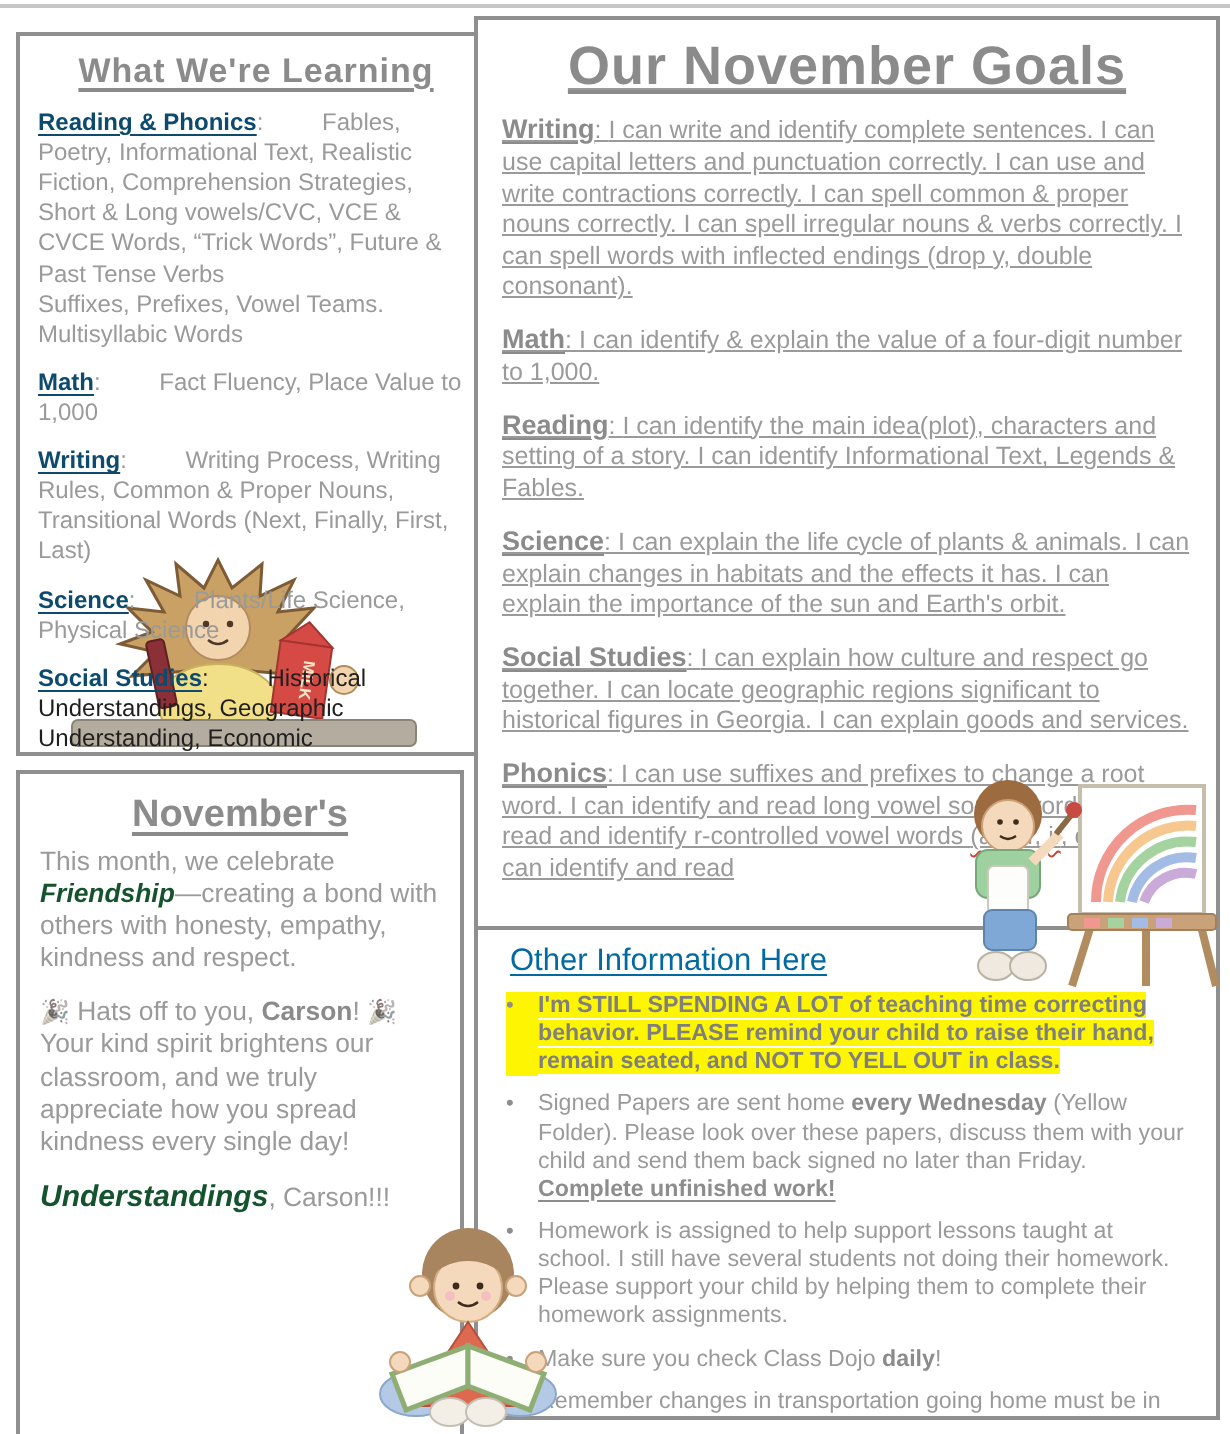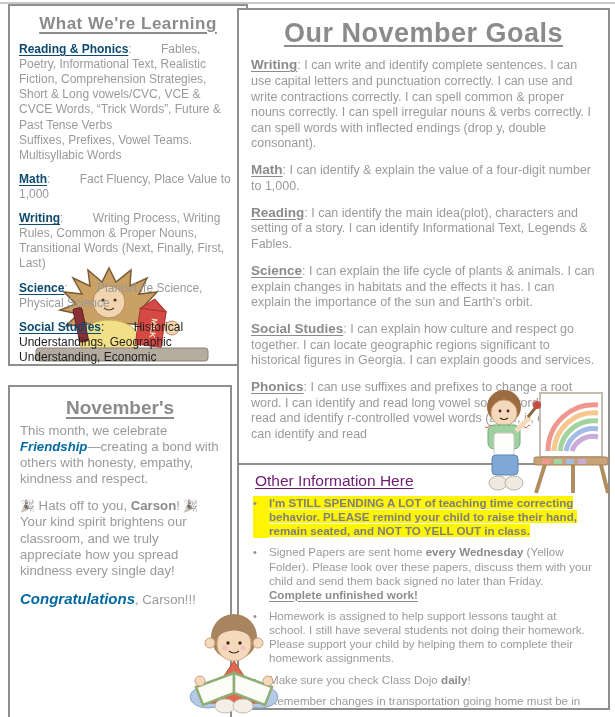--- a/index.html
+++ b/index.html
@@ -2,46 +2,46 @@
 <html><head>
 <meta charset="utf-8">
 <style>
   html,body{margin:0;padding:0;}
   body{
     width:615px;height:717px;position:relative;background:#ffffff;
     font-family:"Liberation Sans", sans-serif;color:#9a9a9a;overflow:hidden;
   }
   .top-rule{position:absolute;left:0;top:2px;width:615px;height:2px;background:#c7c7c7;}
   .box{position:absolute;border:2px solid #8f8f8f;background:#ffffff;box-sizing:border-box;}
-  #box-learning{left:8px;top:4px;width:240px;height:362px;padding:4px 9px 0 9px;overflow:hidden;}
+  #box-learning{left:8px;top:16px;width:240px;height:362px;padding:4px 9px 0 9px;overflow:hidden;}
   #box-character{left:8px;top:385px;width:224px;height:335px;padding:4px 10px 0 10px;overflow:hidden;}
-  #box-goals{left:237px;top:8px;width:373px;height:477px;padding:2px 12px 0 12px;overflow:visible;}
+  #box-goals{left:237px;top:8px;width:373px;height:477px;padding:2px 12px 0 12px;overflow:visible;text-decoration:underline;}
   #box-other{left:237px;top:463px;width:373px;height:247px;padding:3px 12px 0 14px;overflow:hidden;}
 
   h1,h2,h3{margin:0;font-weight:bold;color:#8b8b8b;}
   .u{text-decoration:underline;text-decoration-thickness:2px;text-underline-offset:3px;}
   .title-sm{font-size:17px;text-align:center;letter-spacing:.5px;margin:4px 0 8px 0;}
   .title-lg{font-size:27px;text-align:center;letter-spacing:.5px;margin:6px 0 8px 0;}
   .title-mid{font-size:19px;text-align:center;margin:6px 0 4px 0;}
   .title-mid2{font-size:16px;text-align:center;margin:10px 14px 10px 14px;line-height:1.3;}
-  .title-other{font-size:15.5px;font-weight:normal;color:#701a75;margin:4px 0 6px 2px;text-decoration:underline;text-underline-offset:2px;}
+  .title-other{font-size:15.5px;font-weight:normal;color:#0369a1;margin:4px 0 6px 2px;text-decoration:underline;text-underline-offset:2px;}
 
   .sec{font-size:12px;line-height:1.26;margin:0 0 9px 0;}
   .sec .lbl{font-weight:bold;color:#0c4a6e;text-decoration:underline;text-underline-offset:2px;}
   .sec .txt{white-space:pre-line;margin-left:26px;}
   .black{color:#1f1f1f;}
   #box-learning{position:absolute;}
   .learning-body{position:relative;z-index:2;}
 
   .gsec{font-size:12.5px;line-height:1.25;margin:0 0 10px 0;}
   .gsec .lbl{font-weight:bold;color:#8b8b8b;text-decoration:underline;text-underline-offset:2px;font-size:13.5px;}
   .squig{text-decoration:underline wavy #d23b2e 1px;text-underline-offset:2px;}
 
   .char-body p{font-size:13.2px;line-height:1.22;margin:0 0 11px 0;}
-  .bi{font-weight:bold;font-style:italic;color:#0369a1;}
+  .bi{font-weight:bold;font-style:italic;color:#14532d;}
   .b{font-weight:bold;color:#8b8b8b;}
   .big-bi{font-size:15px;}
   .popper{font-size:12px;filter:grayscale(.9) opacity(.85);}
 
   ul.info{list-style:none;margin:0;padding:0;}
   ul.info li{display:flex;font-size:11.6px;line-height:1.22;margin:0 0 7px 0;}
   ul.info .dot{flex:0 0 16px;color:#8d8d8d;font-size:11px;padding-top:1px;}
   ul.info .txt{flex:1;}
   li.hl .dot,li.hl .txt-hl{background:#fdf501;}
   li.hl .txt-hl{font-weight:bold;color:#7f7f7f;box-decoration-break:clone;}
@@ -95,21 +95,21 @@
     <circle cx="148" cy="64" r="7" fill="#f2d4ae" stroke="#b08c5f"></circle>
     <rect x="12" y="84" width="172" height="13" rx="3" fill="#b5aca0" stroke="#8a8378"></rect>
   </svg>
 </div>
 
 <div class="box" id="box-character">
   <div class="char-body">
     <h2 class="title-mid u">November's</h2>
     <p><span>This month, we celebrate </span><span class="bi">Friendship</span><span>—creating a bond with others with honesty, empathy, kindness and respect.</span></p>
     <p><span class="popper">🎉</span><span> Hats off to you, </span><span class="b">Carson</span><span>! </span><span class="popper">🎉</span><span> Your kind spirit brightens our classroom, and we truly appreciate how you spread kindness every   single day!</span></p>
-    <p><span class="bi big-bi">Congratulations</span><span>, Carson!!!</span></p>
+    <p><span class="bi big-bi">Understandings</span><span>, Carson!!!</span></p>
   </div>
 </div>
 
 <div class="box" id="box-goals">
   <h1 class="title-lg u">Our November Goals</h1>
   <p class="gsec">
     <span class="lbl">Writing</span><span>: </span><span>I can write and identify complete sentences. I can use capital letters and punctuation correctly. I can use and write contractions correctly. I can spell common &amp; proper nouns correctly. I can spell irregular nouns &amp; verbs correctly. I can spell words with inflected endings (drop y, double consonant).</span>
   </p>
   <p class="gsec">
     <span class="lbl">Math</span><span>: </span><span>I can identify &amp; explain the value of a four-digit number to 1,000.</span>

